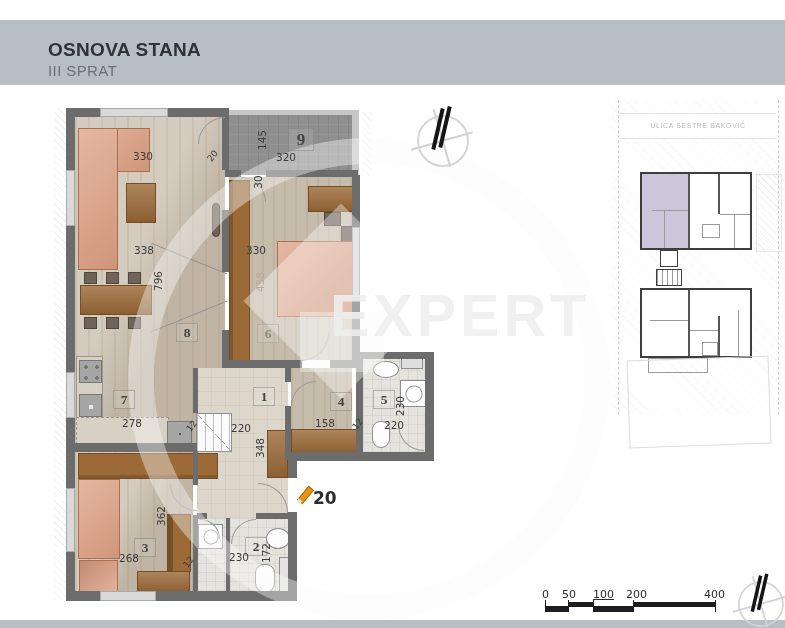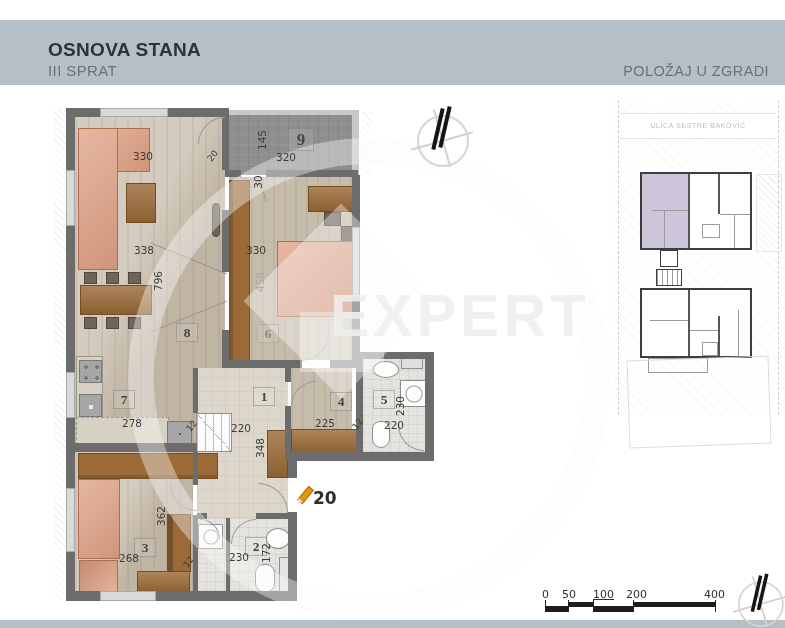--- a/index.html
+++ b/index.html
@@ -108,21 +108,20 @@
   .sb-tick{position:absolute;background:#1d1d1d;width:1px;}
 </style>
 </head>
 <body>
 
 <div class="stage">
 
   <div class="hdr">
     <div class="hdr-title">OSNOVA STANA</div>
     <div class="hdr-sub">III SPRAT</div>
-    <div class="hdr-right">POLOŽAJ U ZGRADI</div>
   </div>
 
   <div class="abs" style="left:0;top:0;width:470px;height:628px;">
 
     <div class="abs" style="left:54px;top:88px;width:12px;height:492px;background-image:repeating-linear-gradient(45deg,rgba(0,0,0,.05) 0 1px,rgba(0,0,0,0) 1px 5px);"></div>
     <div class="abs" style="left:362px;top:92px;width:10px;height:64px;background-image:repeating-linear-gradient(45deg,rgba(0,0,0,.05) 0 1px,rgba(0,0,0,0) 1px 5px);"></div>
 
     <div class="abs floor-wood" style="left:75px;top:96px;width:150px;height:332px;"></div>
     <div class="abs floor-terr" style="left:228px;top:95px;width:128px;height:60px;"></div>
     <div class="abs floor-wood2" style="left:229px;top:157px;width:123px;height:183px;"></div>
@@ -250,21 +249,21 @@
     <div class="dim tick" style="left:207px;top:131px;">20</div>
     <div class="dim v" style="left:252px;top:114px;">145</div>
     <div class="dim" style="left:276px;top:131px;">320</div>
     <div class="dim v" style="left:251px;top:156px;">30</div>
     <div class="dim" style="left:134px;top:224px;">338</div>
     <div class="dim v" style="left:148px;top:255px;">796</div>
     <div class="dim" style="left:246px;top:224px;">330</div>
     <div class="dim v lt" style="left:250px;top:256px;">458</div>
     <div class="dim" style="left:122px;top:397px;">278</div>
     <div class="dim" style="left:231px;top:402px;text-align:right;">220</div>
-    <div class="dim" style="left:315px;top:397px;">225</div>
+    <div class="dim" style="left:315px;top:397px;">158</div>
     <div class="dim v" style="left:250px;top:422px;">348</div>
     <div class="dim v" style="left:390px;top:380px;">230</div>
     <div class="dim" style="left:384px;top:399px;">220</div>
     <div class="dim v" style="left:151px;top:490px;">362</div>
     <div class="dim" style="left:119px;top:532px;">268</div>
     <div class="dim" style="left:229px;top:531px;">230</div>
     <div class="dim v" style="left:256px;top:527px;">172</div>
     <div class="dim tick" style="left:186px;top:401px;">12</div>
     <div class="dim tick" style="left:352px;top:399px;">12</div>
     <div class="dim tick" style="left:183px;top:537px;">12</div>

